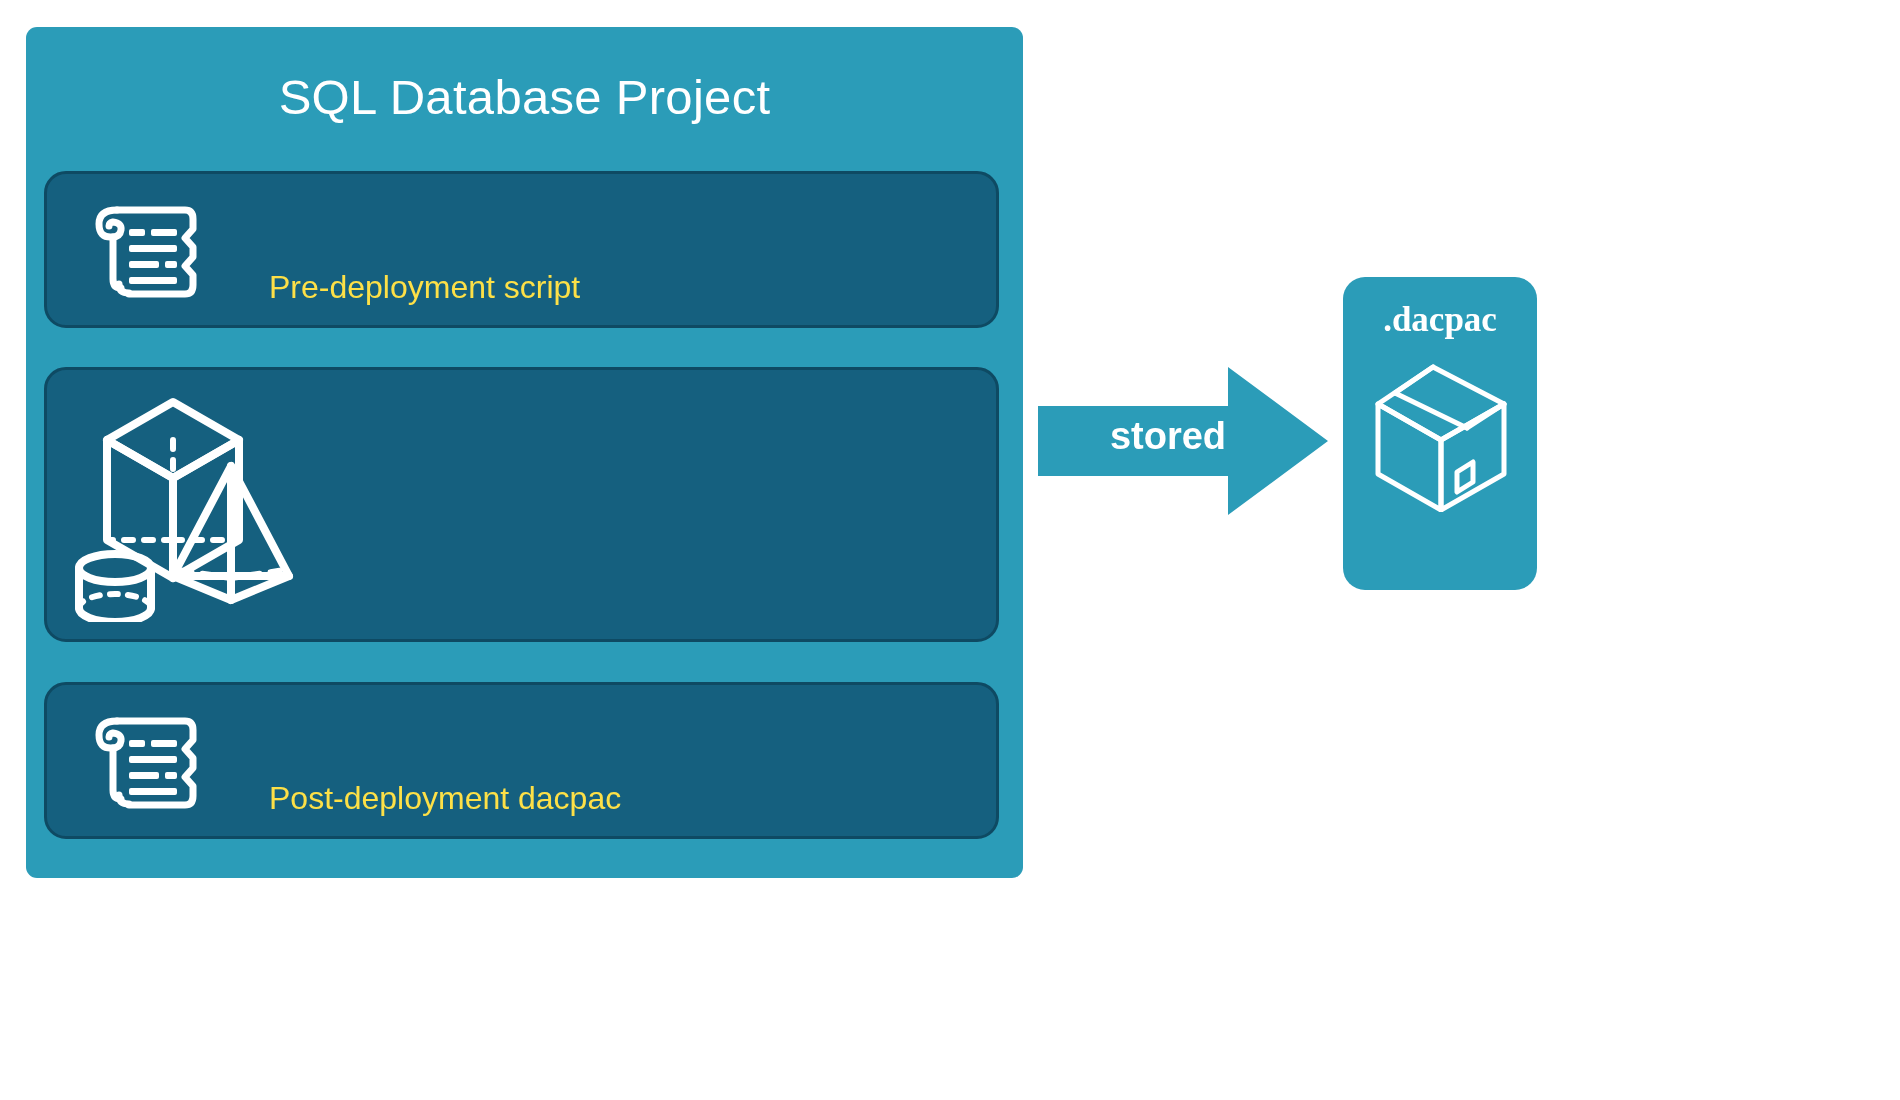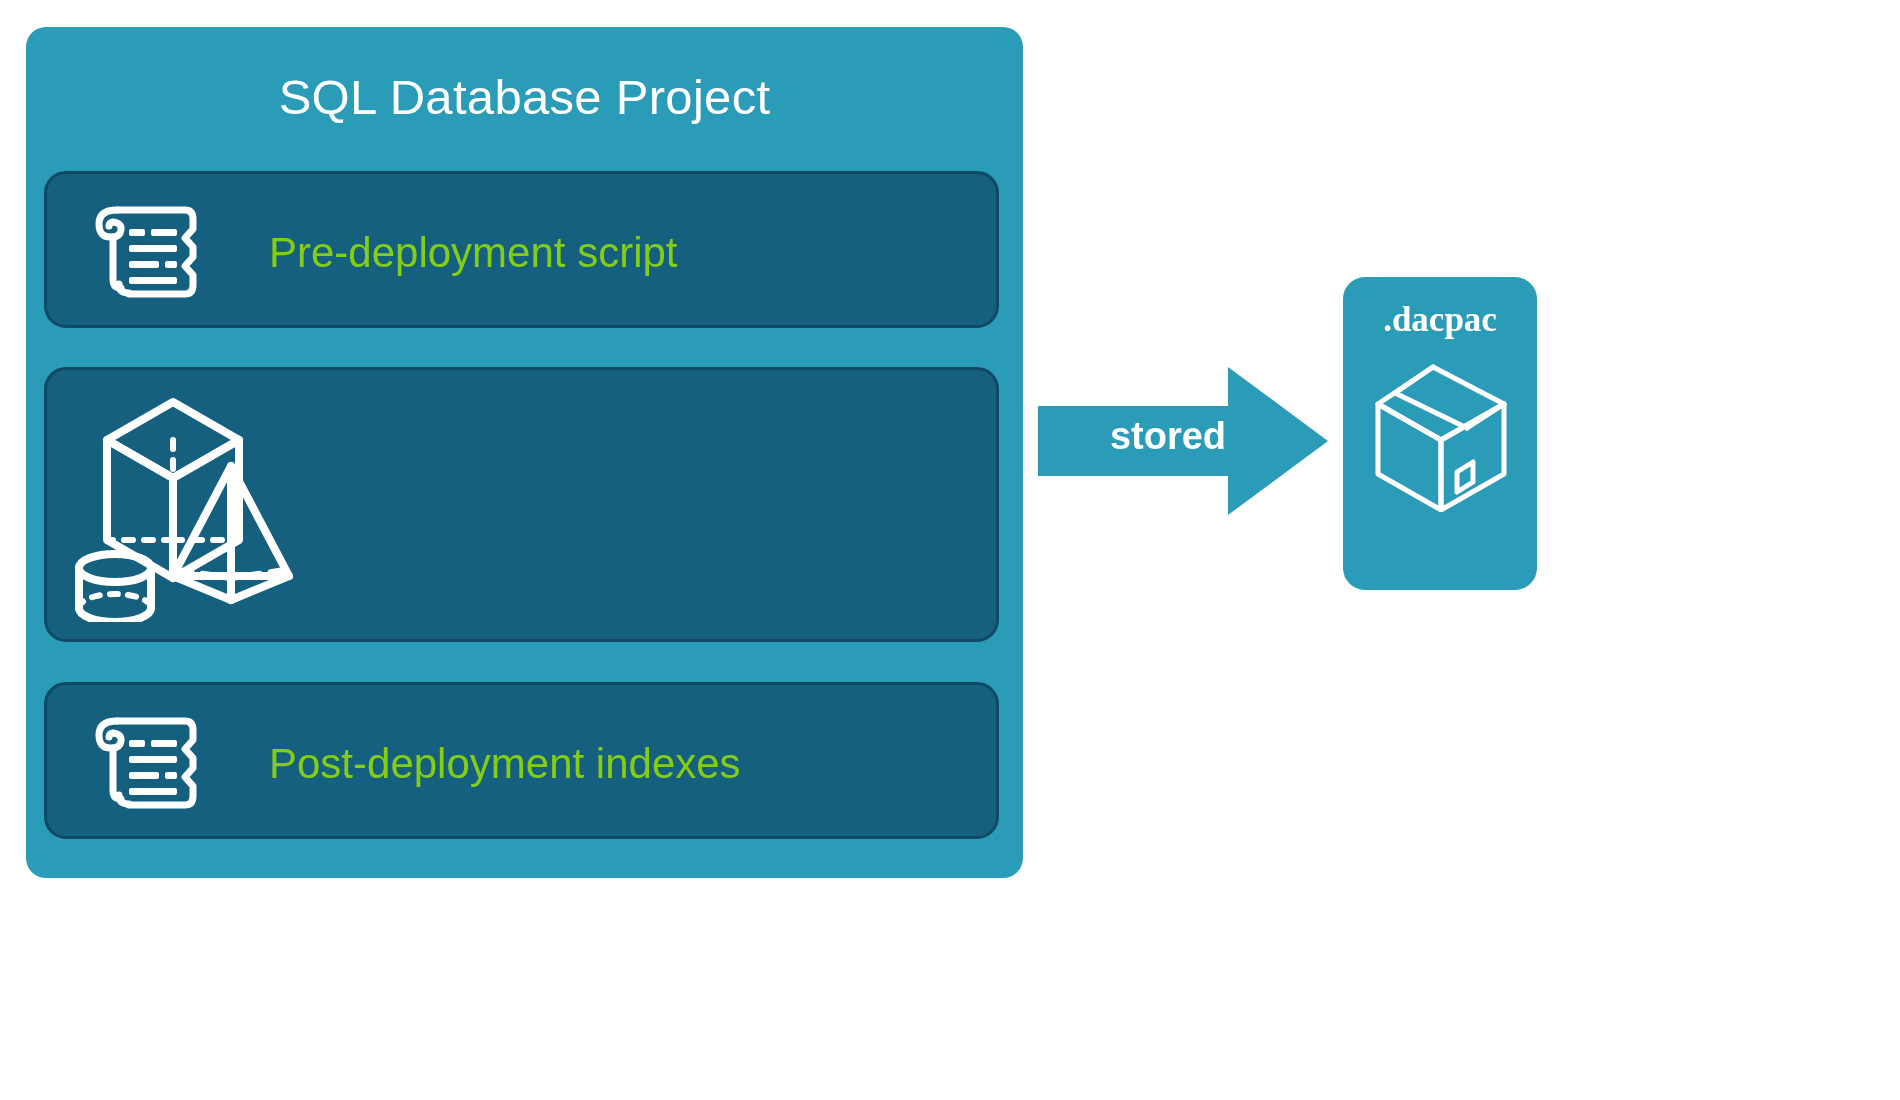--- a/index.html
+++ b/index.html
@@ -23,21 +23,21 @@
   }
 
   
   .project-card {
     position: absolute;
     left: 26px;
     top: 27px;
     width: 997px;
     height: 851px;
     background: #2b9cb8;
-    border-radius: 20px;
+    border-radius: 11px;
     box-sizing: border-box;
   }
   .project-title {
     position: absolute;
     left: 0;
     top: 46px;
     width: 100%;
     text-align: center;
     color: #ffffff;
     font-size: 49px;
@@ -56,25 +56,26 @@
     border: 3px solid #0e4a63;
     border-radius: 22px;
     box-sizing: border-box;
   }
   .panel-pre  { top: 144px;  height: 157px; }
   .panel-obj  { top: 340px;  height: 275px; }
   .panel-post { top: 655px;  height: 157px; }
 
   .panel-label {
     position: absolute;
-    color: #84cc16;
-    font-size: 42px;
+    color: #fde047;
+    font-size: 32px;
     font-weight: 400;
     line-height: 1.38;
     white-space: pre-line;
+    margin-top: 41px;
   }
   .panel-pre  .panel-label { left: 222px; top: 50px; }
   .panel-post .panel-label { left: 222px; top: 50px; }
   .panel-obj  .panel-label { left: 312px; top: 90px; }
 
   .icon-slot {
     position: absolute;
     display: block;
   }
   .icon-scroll { left: 40px; top: 22px; width: 118px; height: 110px; }
@@ -223,21 +224,21 @@
           <g fill="#ffffff">
             <rect x="42" y="33" width="16" height="7" rx="2"></rect>
             <rect x="64" y="33" width="26" height="7" rx="2"></rect>
             <rect x="42" y="49" width="48" height="7" rx="2"></rect>
             <rect x="42" y="65" width="30" height="7" rx="2"></rect>
             <rect x="78" y="65" width="12" height="7" rx="2"></rect>
             <rect x="42" y="81" width="48" height="7" rx="2"></rect>
           </g>
         </svg>
       </span>
-      <div class="panel-label">Post-deployment indexes</div>
+      <div class="panel-label">Post-deployment dacpac</div>
     </div>
   </div>
 
   <span class="build-arrow">
     <svg viewBox="0 0 290 148" width="290" height="148" aria-hidden="true">
       <polygon points="0,39 190,39 190,0 290,74 190,148 190,109 0,109" fill="#2b9cb8"></polygon>
     </svg>
   </span>
   <div class="build-label">stored</div>
 

